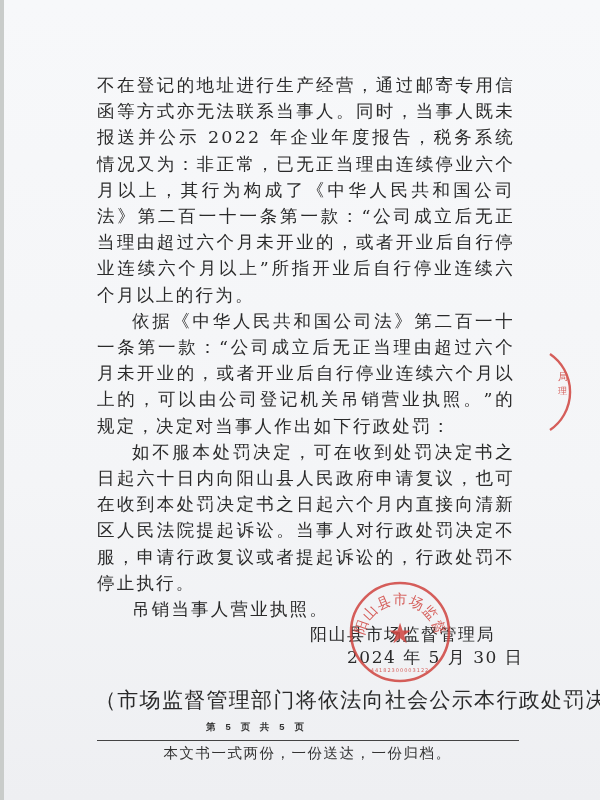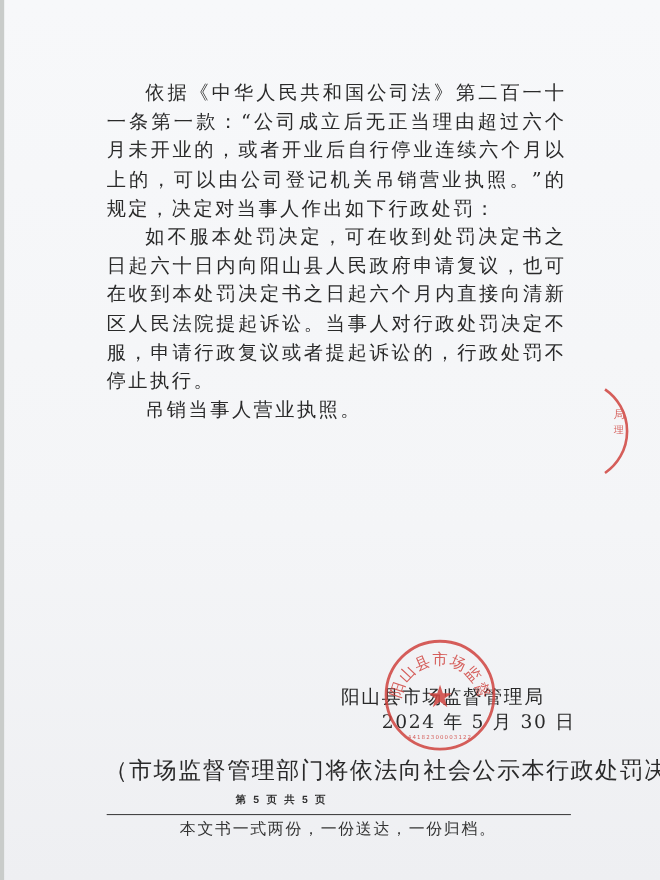--- a/index.html
+++ b/index.html
@@ -32,21 +32,21 @@
   }
   .sig-org { position: absolute; left: 10px; top: 4px; white-space: nowrap; }
   .sig-date { position: absolute; left: 27px; top: 27px; white-space: nowrap; margin-left: 20px; }
   .notice {
     position: absolute; left: 95px; top: 686px; width: 430px;
     font-size: 21px; letter-spacing: 1.3px; white-space: nowrap;
   }
   .page-num {
     position: absolute; left: 0; width: 512px; top: 721px;
     text-align: center; font-size: 9.5px; letter-spacing: 2px; color: #333;
-    font-family: Liberation Sans, sans-serif; font-weight: bold;
+    font-family: Liberation Mono, monospace; font-weight: bold;
   }
   .rule {
     position: absolute; left: 97px; top: 740px; width: 422px; height: 1px;
     background: #444;
   }
   .copies {
     position: absolute; left: 0; width: 615px; top: 744px;
     text-align: center; font-size: 14.5px; letter-spacing: 1.5px;
     font-family: "DejaVu Sans", sans-serif; color: #333;
   }
@@ -59,20 +59,21 @@
     pointer-events: none; opacity: 0.85;
   }
 </style>
 </head>
 <body>
 
 <div class="edge"></div>
 <div class="page"></div>
 
 <div class="body-text">
+  <p>不在登记的地址进行生产经营，通过邮寄专用信函等方式亦无法联系当事人。同时，当事人既未报送并公示 2022 年企业年度报告，税务系统情况又为：非正常，已无正当理由连续停业六个月以上，其行为构成了《中华人民共和国公司法》第二百一十一条第一款：“公司成立后无正当理由超过六个月未开业的，或者开业后自行停业连续六个月以上”所指开业后自行停业连续六个月以上的行为。</p>
   <p class="indent">依据《中华人民共和国公司法》第二百一十一条第一款：“公司成立后无正当理由超过六个月未开业的，或者开业后自行停业连续六个月以上的，可以由公司登记机关吊销营业执照。”的规定，决定对当事人作出如下行政处罚：</p>
   <p class="indent">如不服本处罚决定，可在收到处罚决定书之日起六十日内向阳山县人民政府申请复议，也可在收到本处罚决定书之日起六个月内直接向清新区人民法院提起诉讼。当事人对行政处罚决定不服，申请行政复议或者提起诉讼的，行政处罚不停止执行。</p>
   <p class="indent">吊销当事人营业执照。</p>
 </div>
 
 <div class="signature">
   <div class="sig-org">阳山县市场监督管理局</div>
   <div class="sig-date">2024 年 5 月 30 日</div>
 </div>
 

